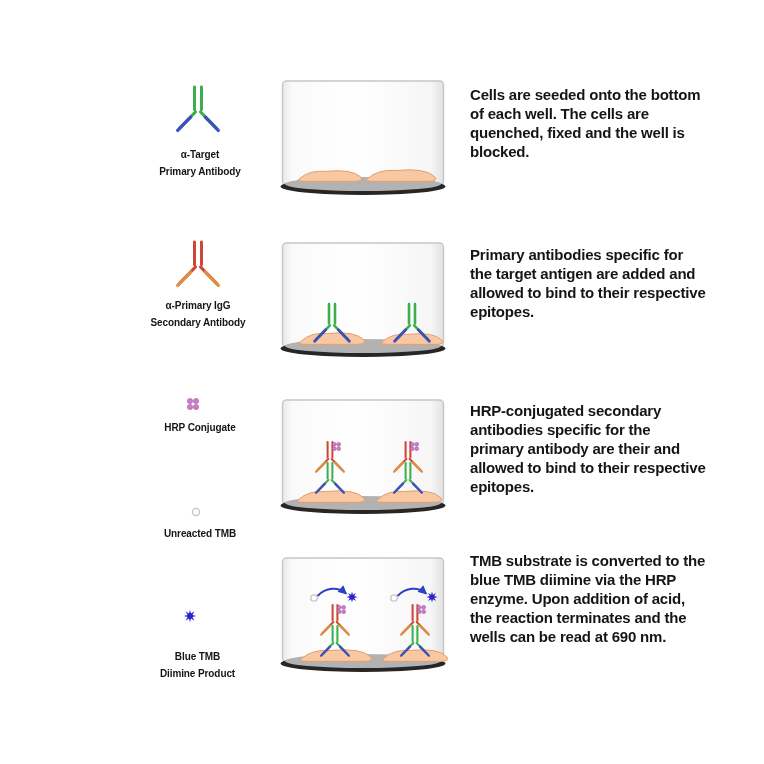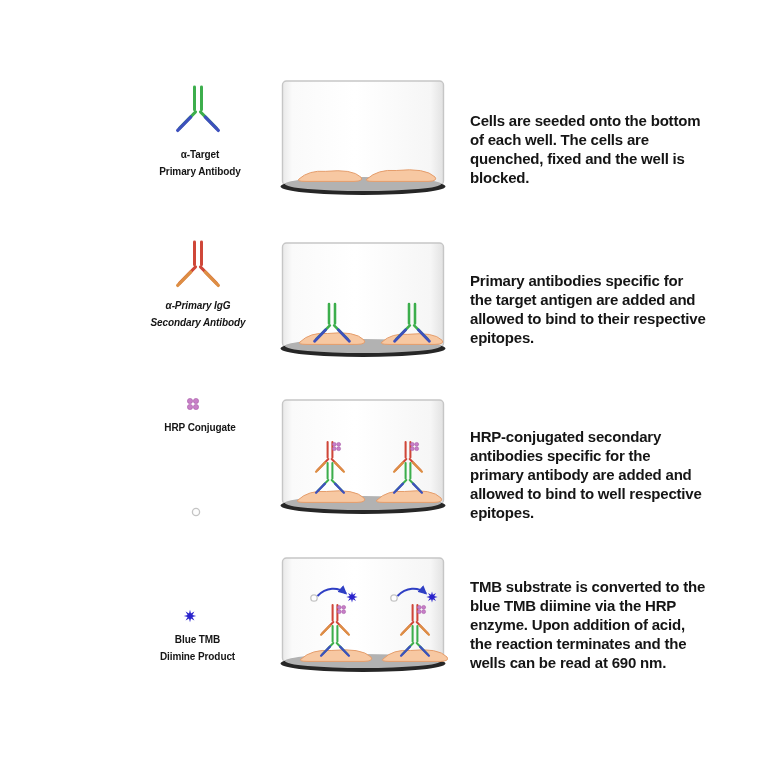--- a/index.html
+++ b/index.html
@@ -7,36 +7,36 @@
     position:relative;width:764px;height:764px;background:#ffffff;overflow:hidden;
     font-family:"Liberation Sans",sans-serif;color:#111;
   }
   .abs{position:absolute;}
   .legend-label{
     position:absolute;text-align:center;font-weight:bold;font-size:10px;line-height:17px;
     white-space:pre-line;color:#151515;letter-spacing:-0.1px;
   }
   .step-text{
     position:absolute;left:470px;width:238px;font-weight:bold;font-size:15px;line-height:19px;
-    color:#151515;letter-spacing:-0.2px;margin-top:26px;
+    color:#151515;letter-spacing:-0.2px;
   }
   .well{position:absolute;left:278px;width:170px;height:120px;}
   .well svg{display:block;width:100%;height:100%;}
   .icon-wrap svg{display:block;}
   
   #icon-primary{left:169px;top:84px;}
   #label-primary{left:95px;top:146px;width:210px;}
   #icon-secondary{left:169px;top:239px;}
-  #label-secondary{left:88px;top:297px;width:220px;font-style:italic;}
+  #label-secondary{left:88px;top:297px;width:220px;}
   #icon-hrp{left:183px;top:394px;}
   #label-hrp{left:95px;top:419px;width:210px;}
   #icon-tmb{left:188px;top:504px;}
   #label-tmb{left:95px;top:525px;width:210px;}
   #icon-star{left:181px;top:607px;}
-  #label-star{left:90px;top:631px;width:215px;}
+  #label-star{left:90px;top:648px;width:215px;}
   
   #well-1{top:80px;}
   #well-2{top:242px;}
   #well-3{top:399px;}
   #well-4{top:557px;}
   
   #text-1{top:85px;}
   #text-2{top:245px;}
   #text-3{top:401px;}
   #text-4{top:551px;}
@@ -84,20 +84,21 @@
         </g>
       </svg>
     </div>
   <div class="legend-label" id="label-hrp">HRP Conjugate</div>
 
   <div class="abs icon-wrap" id="icon-tmb">
       <svg width="16" height="16" viewBox="0 0 16 16">
         <circle cx="8" cy="8" r="3.6" fill="#fdfdfd" stroke="#c4c4c4" stroke-width="1.3"></circle>
       </svg>
     </div>
+  <div class="legend-label" id="label-tmb">Unreacted TMB</div>
 
   <div class="abs icon-wrap" id="icon-star">
       <svg width="18" height="18" viewBox="0 0 18 18">
         <path d="M9.0 2.8 L10.0 6.6 L13.4 4.6 L11.4 8.0 L15.2 9.0 L11.4 10.0 L13.4 13.4 L10.0 11.4 L9.0 15.2 L8.0 11.4 L4.6 13.4 L6.6 10.0 L2.8 9.0 L6.6 8.0 L4.6 4.6 L8.0 6.6 Z" fill="#2a23cc"></path>
       </svg>
     </div>
   <div class="legend-label" id="label-star">Blue TMB
 Diimine Product</div>
 
   <div class="well" id="well-1">
@@ -304,16 +305,16 @@
     <path d="M135.32 86.03999999999999 L124.4 97.2" stroke="#3cae4c" stroke-width="2.04"></path>
     <path d="M138.68 86.03999999999999 L149.6 97.2" stroke="#3cae4c" stroke-width="2.04"></path>
     <path d="M131.96 89.64 L123.08 98.75999999999999" stroke="#3d50bd" stroke-width="2.28"></path>
     <path d="M142.04 89.64 L150.92 98.75999999999999" stroke="#3d50bd" stroke-width="2.28"></path>
   </g>
       </svg>
     </div>
 
   <div class="step-text" id="text-1">Cells are seeded onto the bottom of each well. The cells are quenched, fixed and the well is blocked.</div>
   <div class="step-text" id="text-2">Primary antibodies specific for the target antigen are added and allowed to bind to their respective epitopes.</div>
-  <div class="step-text" id="text-3">HRP-conjugated secondary antibodies specific for the primary antibody are added and allowed to bind to well respective epitopes.</div>
+  <div class="step-text" id="text-3">HRP-conjugated secondary antibodies specific for the primary antibody are their and allowed to bind to their respective epitopes.</div>
   <div class="step-text" id="text-4">TMB substrate is converted to the blue TMB diimine via the HRP enzyme. Upon addition of acid, the reaction terminates and the wells can be read at 690 nm.</div>
 
 </div>
 
 </body></html>

